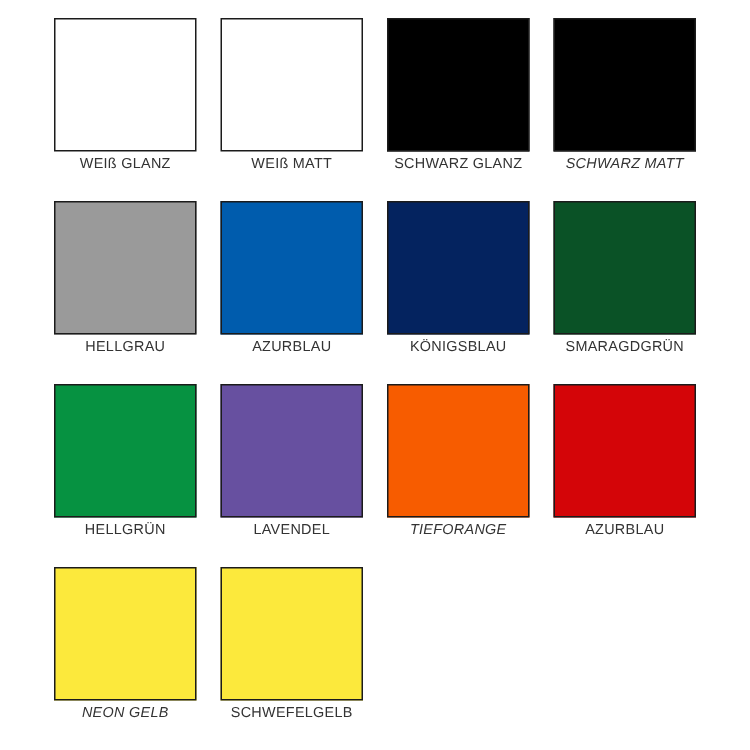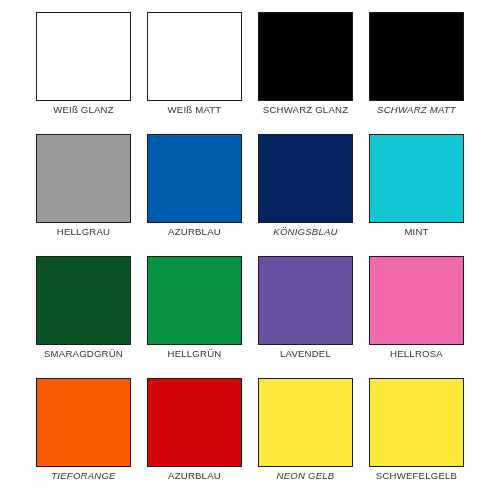--- a/index.html
+++ b/index.html
@@ -75,41 +75,33 @@
     <div class="swatch-cell">
       <div class="swatch-chip" style="border-color: rgb(27, 27, 27); background-color: rgb(154, 154, 154);"></div>
       <div class="swatch-label" style="color: rgb(51, 51, 51);">HELLGRAU</div>
     </div>
     <div class="swatch-cell">
       <div class="swatch-chip" style="border-color: rgb(27, 27, 27); background-color: rgb(0, 92, 173);"></div>
       <div class="swatch-label" style="color: rgb(51, 51, 51);">AZURBLAU</div>
     </div>
     <div class="swatch-cell">
       <div class="swatch-chip" style="border-color: rgb(27, 27, 27); background-color: rgb(4, 35, 95);"></div>
-      <div class="swatch-label" style="color: rgb(51, 51, 51); font-style: italic;">KÖNIGSBLAU</div>
-    </div>
-    <div class="swatch-cell">
-      <div class="swatch-chip" style="border-color: rgb(27, 27, 27); background-color: rgb(18, 198, 212);"></div>
-      <div class="swatch-label" style="color: rgb(51, 51, 51);">MINT</div>
+      <div class="swatch-label" style="color: rgb(51, 51, 51);">KÖNIGSBLAU</div>
     </div>
     <div class="swatch-cell">
       <div class="swatch-chip" style="border-color: rgb(27, 27, 27); background-color: rgb(10, 82, 38);"></div>
       <div class="swatch-label" style="color: rgb(51, 51, 51);">SMARAGDGRÜN</div>
     </div>
     <div class="swatch-cell">
       <div class="swatch-chip" style="border-color: rgb(27, 27, 27); background-color: rgb(6, 146, 65);"></div>
       <div class="swatch-label" style="color: rgb(51, 51, 51);">HELLGRÜN</div>
     </div>
     <div class="swatch-cell">
       <div class="swatch-chip" style="border-color: rgb(27, 27, 27); background-color: rgb(103, 80, 160);"></div>
       <div class="swatch-label" style="color: rgb(51, 51, 51);">LAVENDEL</div>
-    </div>
-    <div class="swatch-cell">
-      <div class="swatch-chip" style="border-color: rgb(27, 27, 27); background-color: rgb(240, 106, 173);"></div>
-      <div class="swatch-label" style="color: rgb(51, 51, 51);">HELLROSA</div>
     </div>
     <div class="swatch-cell">
       <div class="swatch-chip" style="border-color: rgb(27, 27, 27); background-color: rgb(247, 92, 0);"></div>
       <div class="swatch-label" style="color: rgb(51, 51, 51); font-style: italic;">TIEFORANGE</div>
     </div>
     <div class="swatch-cell">
       <div class="swatch-chip" style="border-color: rgb(27, 27, 27); background-color: rgb(212, 5, 8);"></div>
       <div class="swatch-label" style="color: rgb(51, 51, 51);">AZURBLAU</div>
     </div>
     <div class="swatch-cell">

